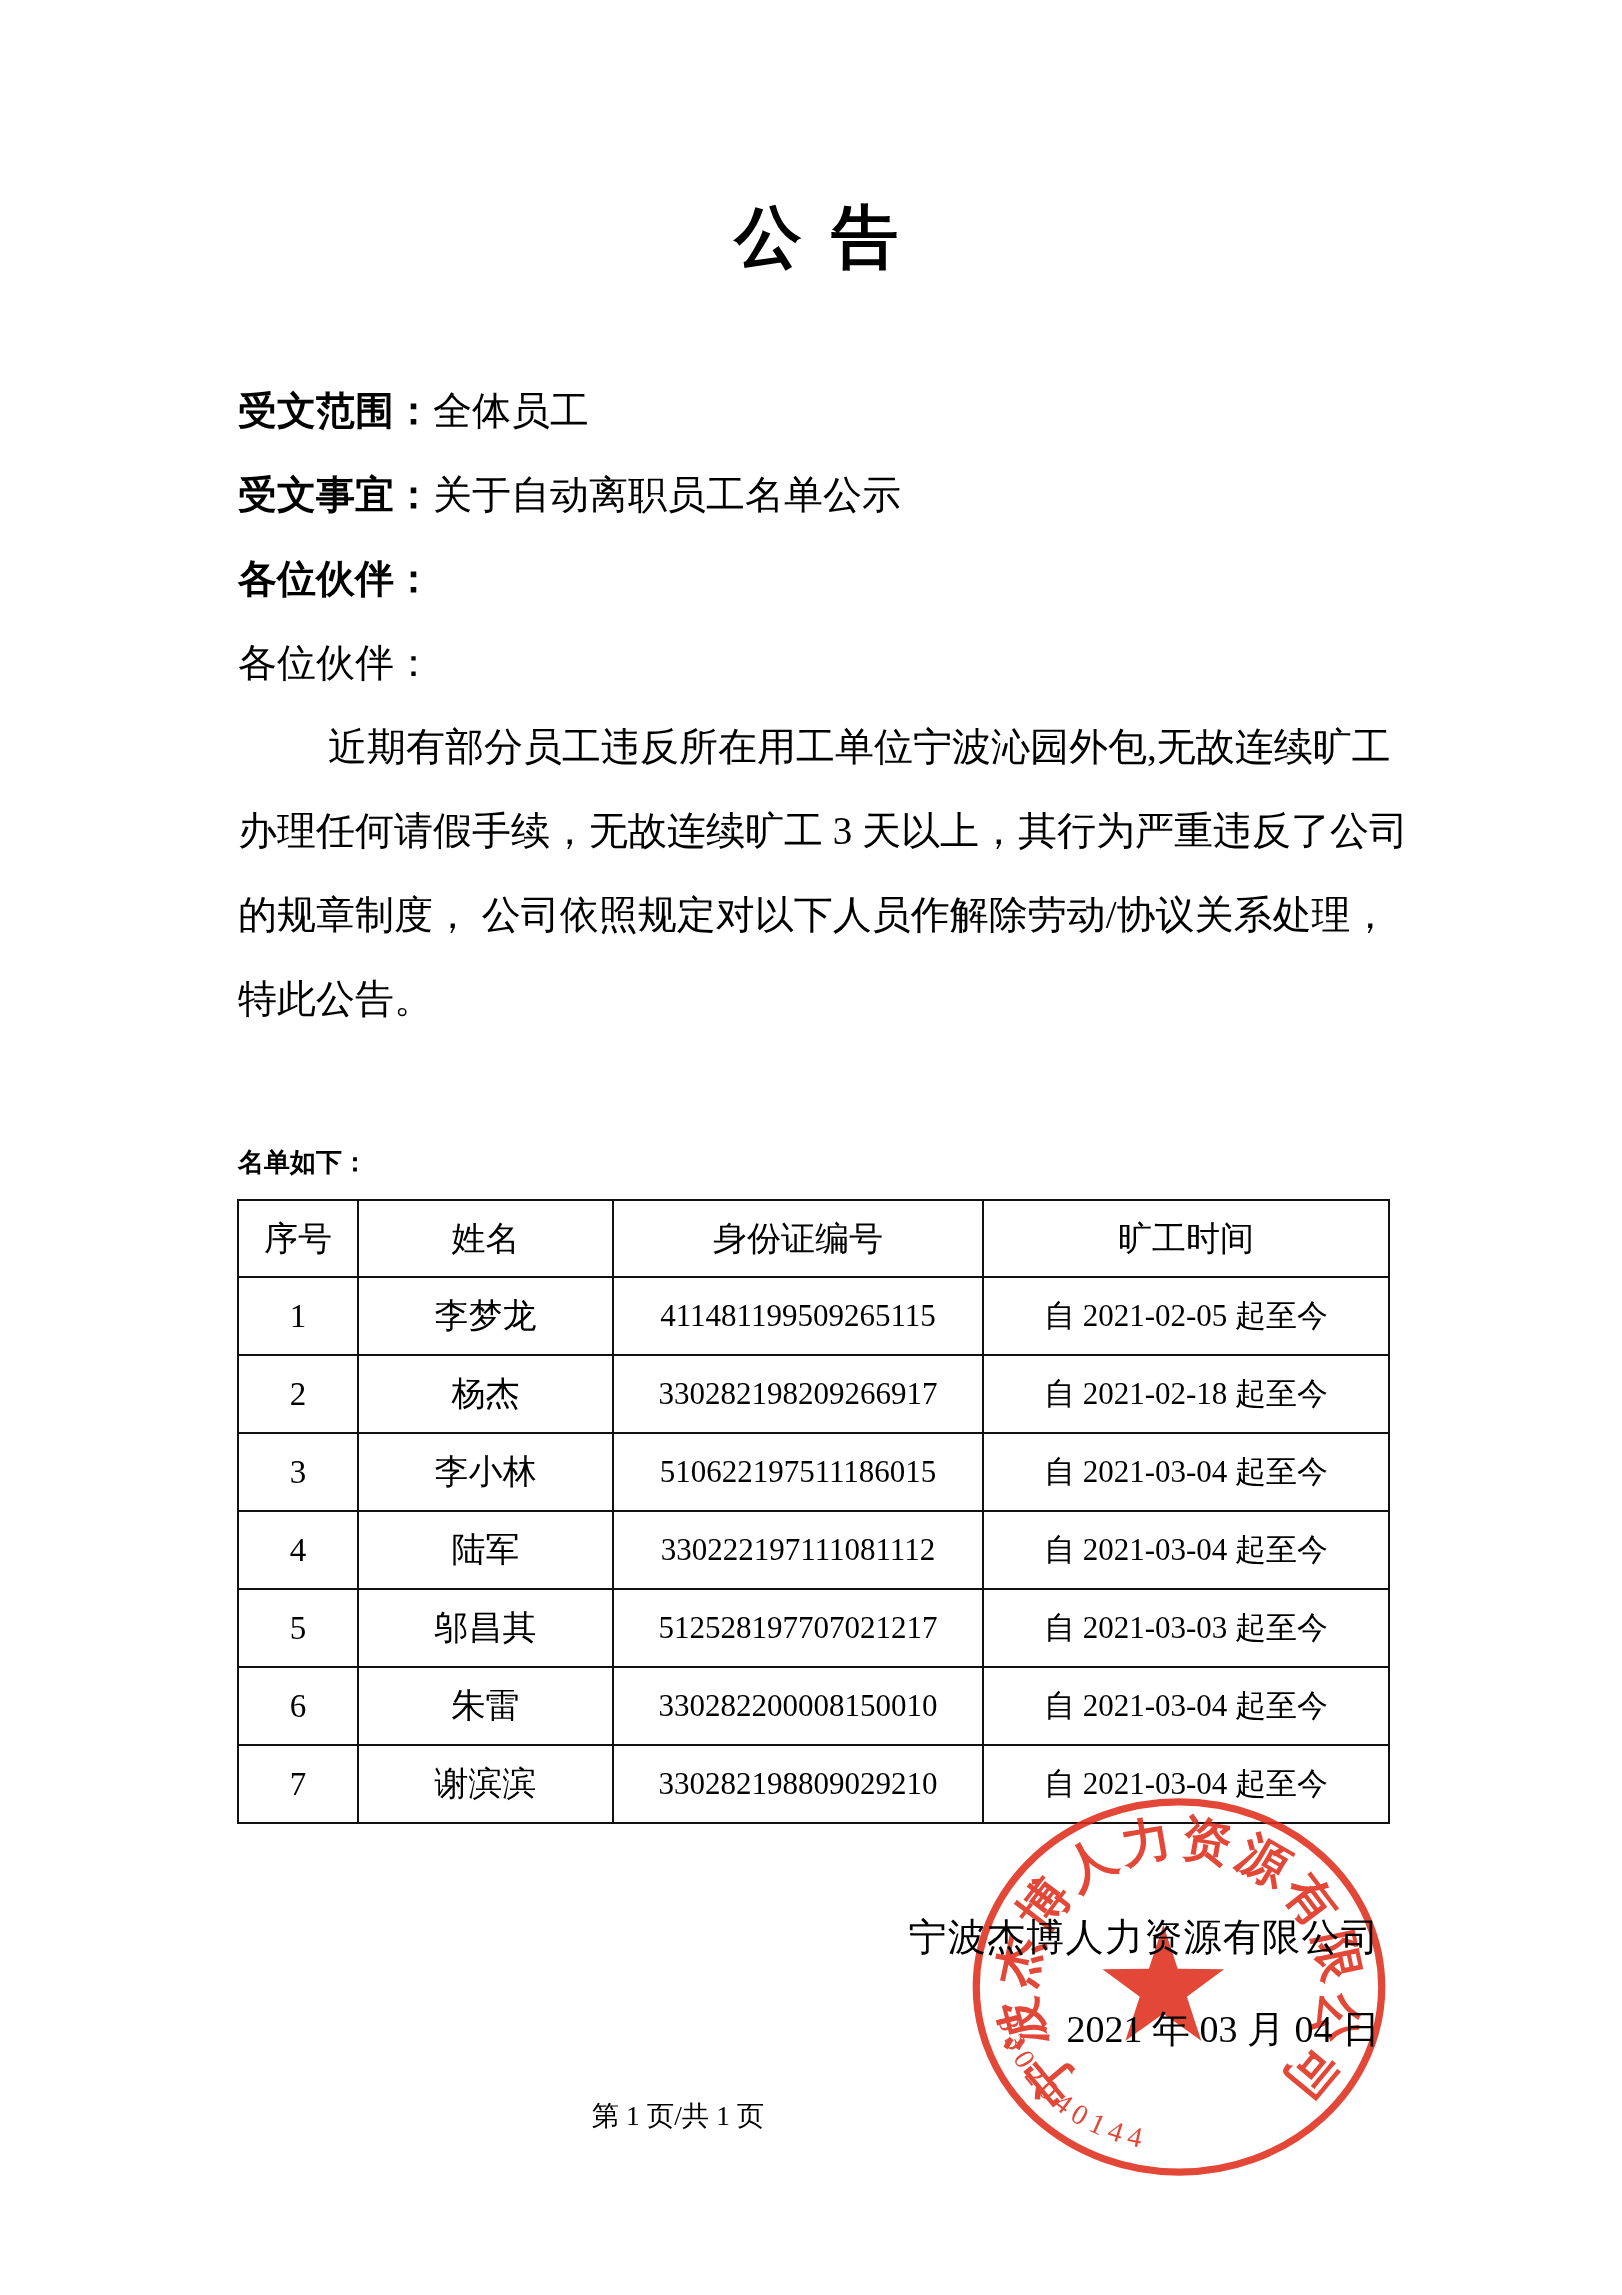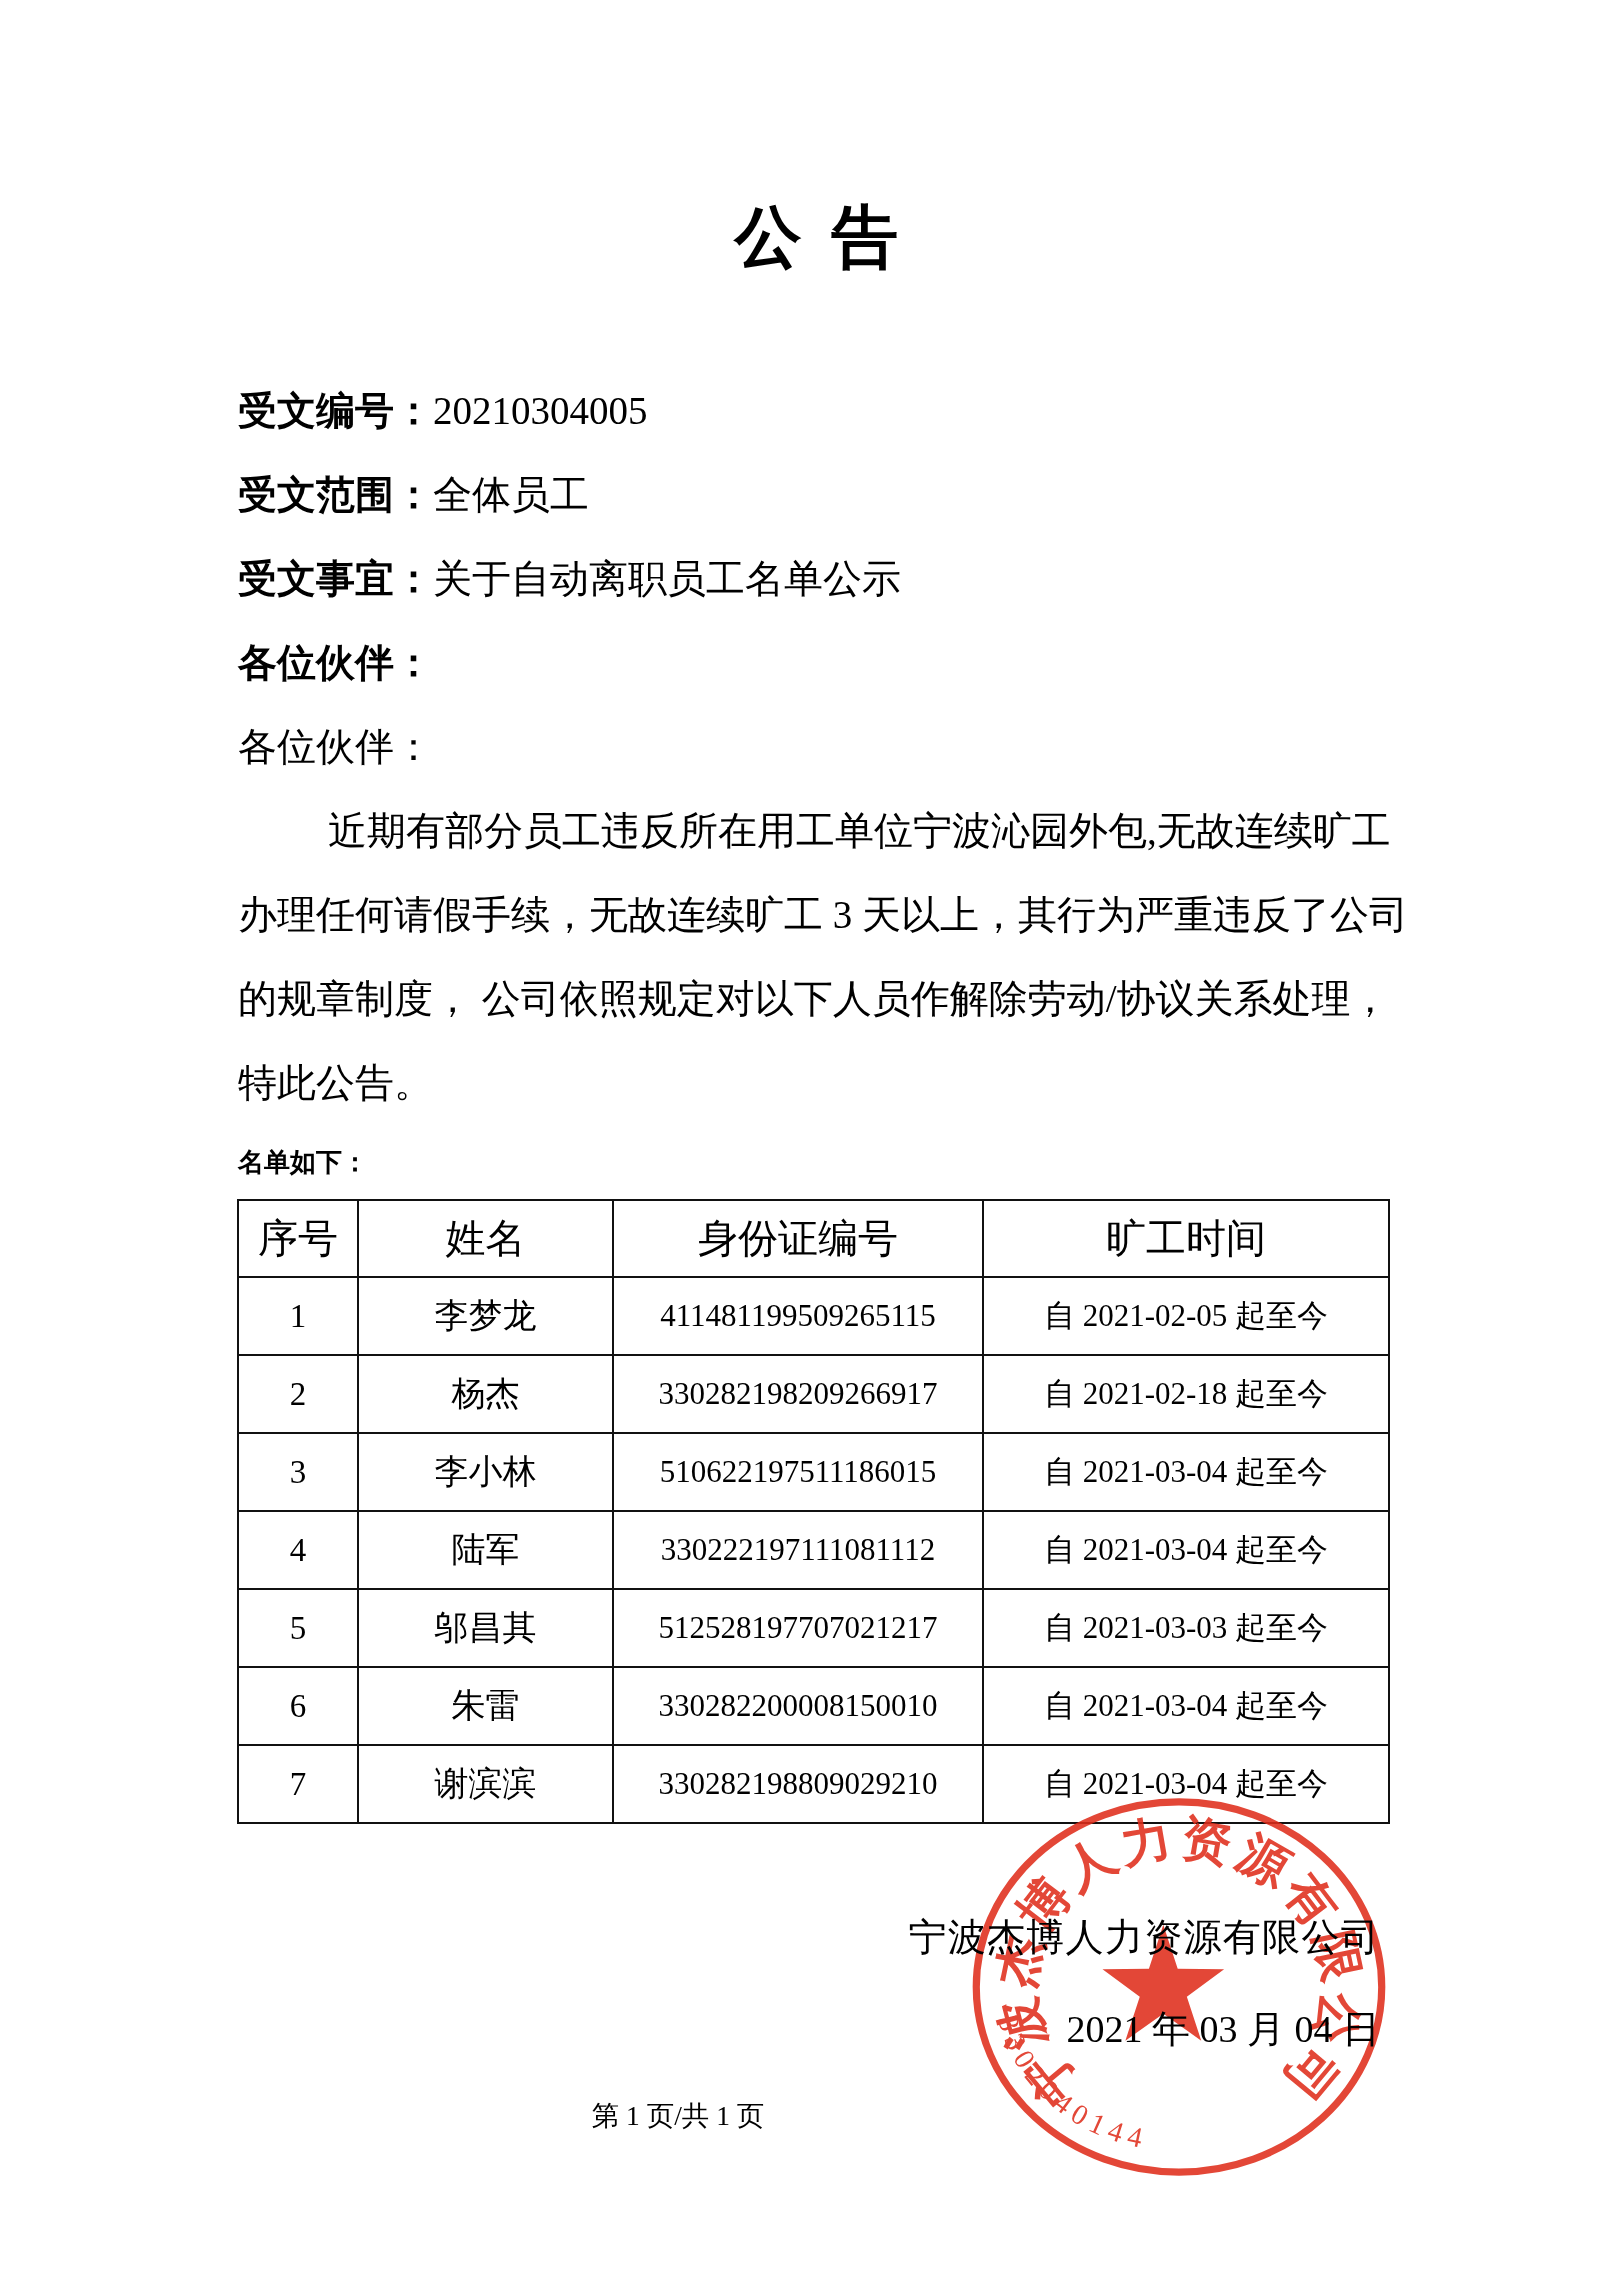--- a/index.html
+++ b/index.html
@@ -40,21 +40,21 @@
     position:absolute;left:237px;top:1199px;
     border-collapse:collapse;table-layout:fixed;
     width:1152px;
   }
   table.roster th,table.roster td{
     border:2px solid #111;
     text-align:center;vertical-align:middle;
     padding:0;overflow:hidden;
   }
   table.roster th{
-    height:75px;font-weight:400;font-size:40px;
+    height:75px;font-weight:400;font-size:34px;
   }
   table.roster td{height:76px;}
   td.c-no{font-size:33px;}
   td.c-name{font-size:34px;margin-left:11px;}
   td.c-id,td.c-period{font-size:31px;}
   td.id-top{vertical-align:top;padding-top:5.2px;border-radius:28px;}
   
   .sig-company{
     position:absolute;right:243px;top:1918px;
     font-size:38px;line-height:38px;letter-spacing:1.3px;
@@ -87,23 +87,20 @@
   }
 </style>
 </head>
 <body>
 
 <div id="page">
 
   <div class="doc-title">公 告</div>
 
   <div class="text-block">
-    <div class="line">
-      <span class="lbl">受文编号：</span><span>20210304005</span>
-    </div>
     <div class="line">
       <span class="lbl">受文范围：</span><span>全体员工</span>
     </div>
     <div class="line">
       <span class="lbl">受文事宜：</span><span>关于自动离职员工名单公示</span>
     </div>
     <div class="line">
       <span class="lbl">各位伙伴：</span><span></span>
     </div>
     <div class="line">各位伙伴：</div>

